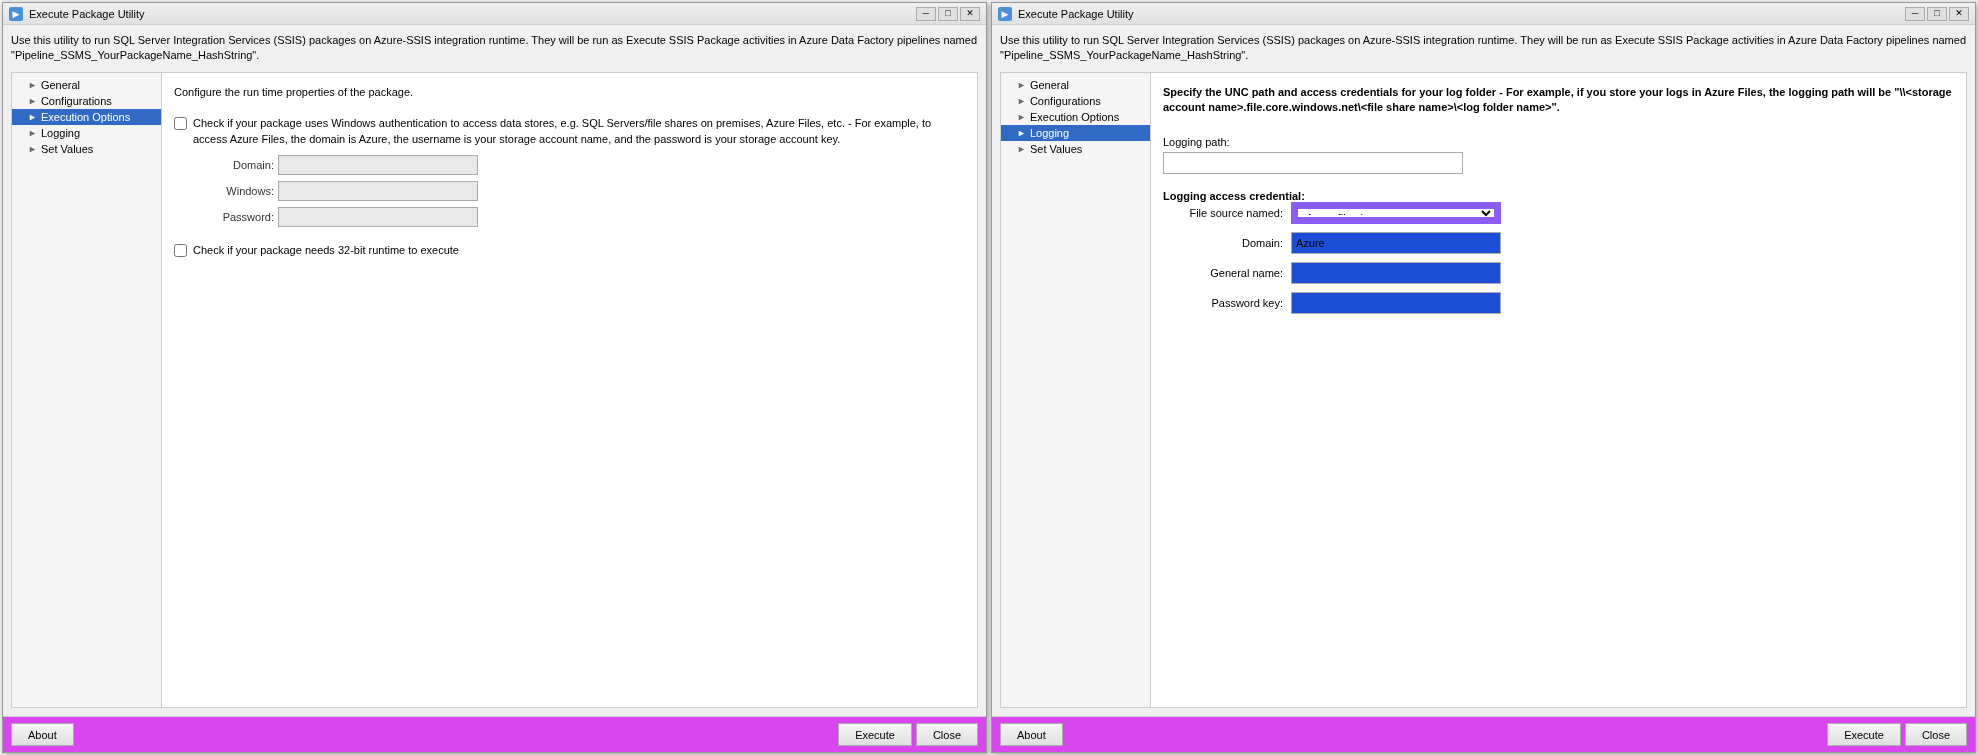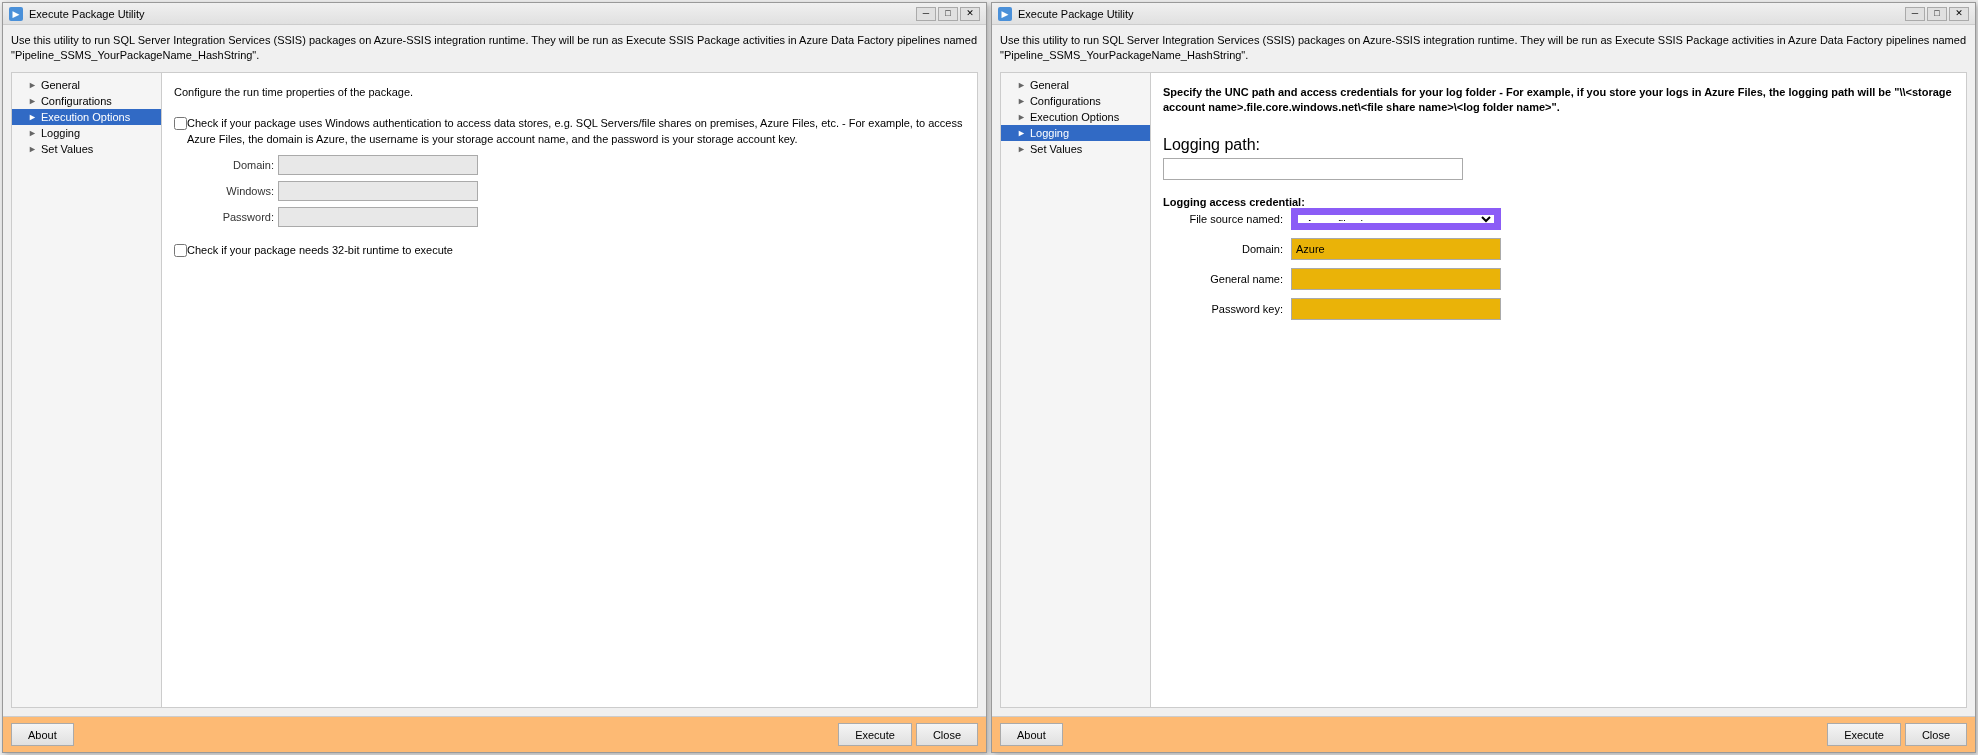--- a/index.html
+++ b/index.html
@@ -140,20 +140,21 @@
       line-height: 1.4;
     }
 
     .checkbox-section {
       margin-bottom: 16px;
     }
 
     .checkbox-row {
       display: flex;
       align-items: flex-start;
+      gap: 6px;
       margin-bottom: 8px;
     }
 
     .checkbox-row input[type="checkbox"] {
       margin-top: 1px;
       flex-shrink: 0;
     }
 
     .checkbox-label {
       font-size: 11px;
@@ -187,21 +188,21 @@
     .form-input:disabled {
       background: #e8e8e8;
       color: #999;
     }
 
     .bottom-bar {
       padding: 6px 8px;
       display: flex;
       justify-content: space-between;
       align-items: center;
-      background: #fdba74;
+      background: #d946ef;
       border-top: 1px solid #ccc;
     }
 
     .btn {
       height: 23px;
       padding: 0 16px;
       border: 1px solid #aaa;
       background: linear-gradient(to bottom, #f5f5f5, #e0e0e0);
       font-size: 11px;
       cursor: pointer;
@@ -219,21 +220,21 @@
       line-height: 1.4;
       margin-bottom: 20px;
       font-weight: bold;
     }
 
     .logging-field {
       margin-bottom: 16px;
     }
 
     .logging-label {
-      font-size: 16px;
+      font-size: 11px;
       margin-bottom: 4px;
       display: block;
       margin-top: 8px;
     }
 
     .logging-input {
       height: 22px;
       border: 1px solid #aaa;
       background: white;
       padding: 2px 4px;
@@ -258,21 +259,21 @@
     }
 
     .credential-label {
       font-size: 11px;
       text-align: right;
     }
 
     .credential-input {
       height: 22px;
       border: 1px solid #aaa;
-      background: #eab308;
+      background: #1d4ed8;
       padding: 2px 4px;
       font-size: 11px;
       width: 210px;
     }
 
     .credential-select {
       height: 22px;
       border: 7px solid #8b5cf6;
       background: white;
       padding: 2px 4px;

